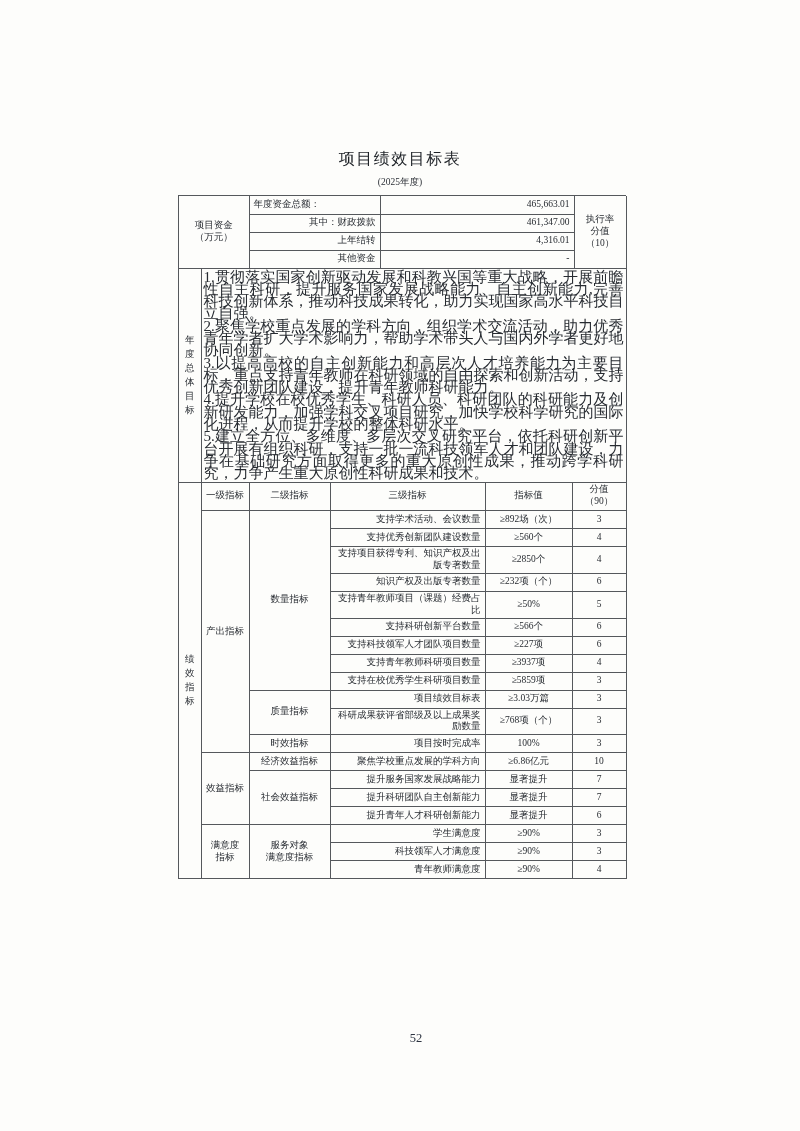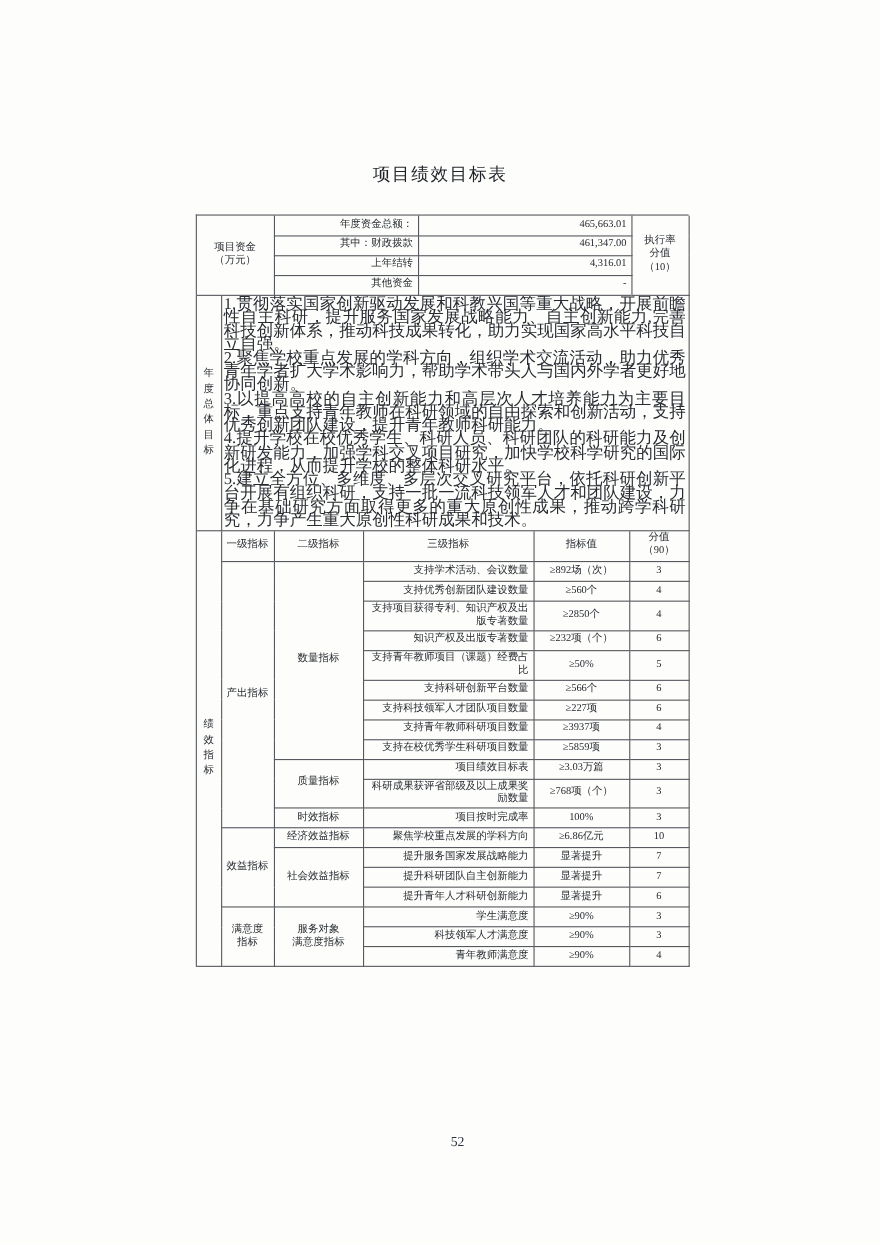--- a/index.html
+++ b/index.html
@@ -25,21 +25,21 @@
   }
   table.t{
     border-collapse:collapse;table-layout:fixed;width:447px;
     font-size:9.5px;line-height:1.25;color:#272b31;
   }
   table.t td{
     border-right:1px solid #55585c;border-bottom:1px solid #55585c;
     padding:1px 4px;vertical-align:middle;overflow:hidden;
   }
   .c{text-align:center}
-  .l{text-align:right}
+  .l{text-align:left}
   .r{text-align:right}
   .pre{white-space:pre-line;text-align:center}
   .vt{ 
     text-align:center;word-break:break-all;line-height:14px;
     padding:1px 2px !important;
   }
   .t1 tr{height:20px}
   .t2 tr{height:18px}
   .t3 td{height:136px;vertical-align:middle}
   .goals{
@@ -55,20 +55,21 @@
     position:absolute;top:1031px;left:16px;width:100%;text-align:center;
     font-size:12.5px;color:#2c3340;
   }
 </style>
 </head>
 <body>
 
 <div class="page">
 
   <div class="doc-title">项目绩效目标表</div>
+  <div class="doc-subtitle">(2025年度)</div>
 
   <div class="doc-table">
 
 
     <table class="t t2">
       <colgroup>
           <col style="width:70px">
           <col style="width:131px">
           <col style="width:194px">
           <col style="width:52px">

